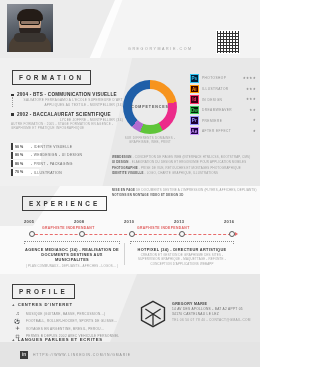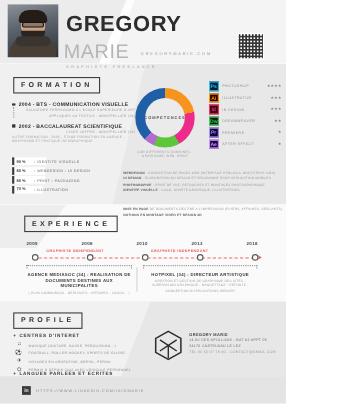--- a/index.html
+++ b/index.html
@@ -336,24 +336,20 @@
 
   <div id="photo">
     <div class="body"></div>
     <div class="face"></div>
     <div class="hair"></div>
     <div class="beard"></div>
     <div class="glasses"></div>
     <div class="scarf"></div>
   </div>
 
-  <div id="name-block">
-    <span class="name-first">GREGORY</span><span class="name-last">MARIE</span>
-    <div class="name-sub">GRAPHISTE FREELANCE</div>
-  </div>
 
   <div id="site-url">GREGORYMARIE.COM</div>
 
   <div id="qr">
     <div class="qrgrid"></div>
   </div>
 
   <div class="sec-title" id="title-formation">FORMATION</div>
 
   <div id="formation-list">

